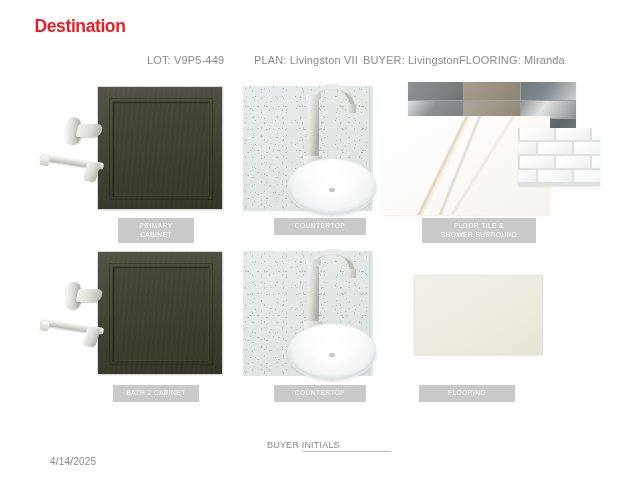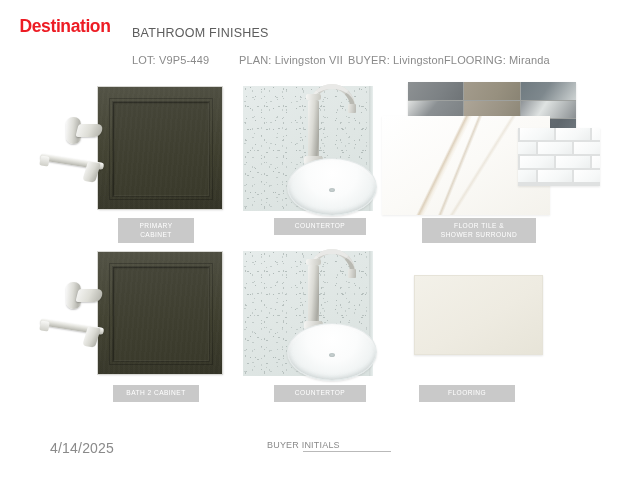--- a/index.html
+++ b/index.html
@@ -5,21 +5,21 @@
 <style>
   html,body{margin:0;padding:0;}
   body{
     width:621px;height:480px;background:#ffffff;overflow:hidden;
     font-family:"Liberation Sans", sans-serif;color:#6d6d6d;
     -webkit-font-smoothing:antialiased;
   }
   .sheet{position:relative;width:621px;height:480px;}
 
   
-  .header{position:absolute;left:1px;top:0;width:544px;height:78px;}
+  .header{position:absolute;left:16px;top:0;width:544px;height:78px;}
   .logo{
     position:absolute;left:8px;top:18px;width:112px;
     text-align:center;line-height:17px;
   }
   .logo-l1,.logo-l2{
     color:#ED1C24;font-weight:bold;font-size:17.5px;
     letter-spacing:-0.4px;display:block;white-space:nowrap;
   }
   .doc-title{
     position:absolute;left:131px;top:26px;
@@ -240,42 +240,41 @@
   .floor-sample{
     position:absolute;left:14px;top:28px;width:127px;height:78px;
     background:linear-gradient(150deg,#f3f1e9,#eeebe1 55%,#e7e4d8);
     box-shadow:0 1px 2px rgba(0,0,0,.10);
     border:1px solid #e6e3d8;
   }
 
   
   .footer{position:absolute;left:0;top:440px;width:621px;height:24px;}
   .f-date{
-    position:absolute;left:50px;top:0;font-size:14px;color:#8a8a8a;
+    position:absolute;left:50px;top:16px;font-size:10px;color:#8a8a8a;
     letter-spacing:0.2px;white-space:nowrap;
   }
   .f-initials{
     position:absolute;left:231px;top:0;font-size:9px;color:#8a8a8a;
     letter-spacing:0.2px;white-space:nowrap;padding-left:36px;
   }
   .f-line{
     position:absolute;left:303px;top:11px;width:88px;height:1px;
     background:#b9b9b9;
   }
 </style>
 </head>
 <body>
 
 <div class="sheet">
 
   <div class="header">
     <div class="logo">
       <span class="logo-l1">Destination</span>
     </div>
-    <div class="doc-title">BATHROOM FINISHES</div>
     <div class="meta">
       <span class="m-lot">LOT: V9P5-449</span>
       <span class="m-plan">PLAN: Livingston VII</span>
       <span class="m-buyer">BUYER: Livingston</span>
       <span class="m-designer">FLOORING: Miranda</span>
     </div>
   </div>
 
   <div class="row row-1">
 

